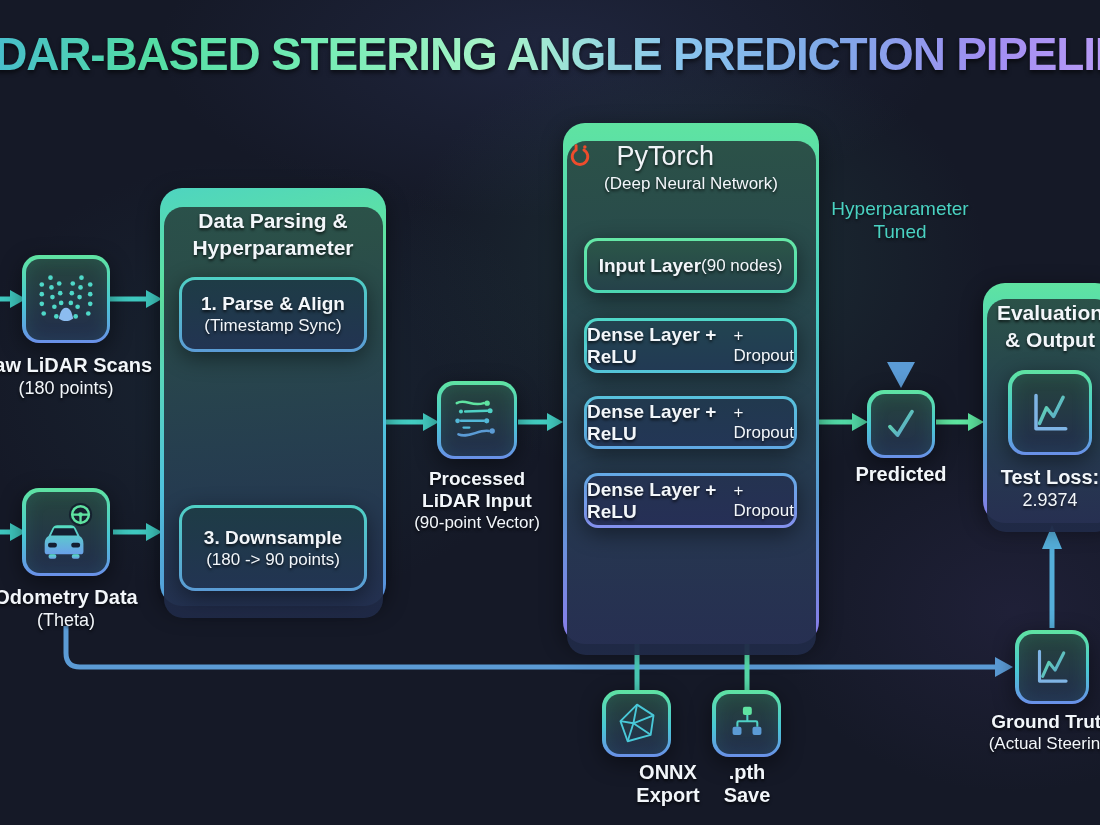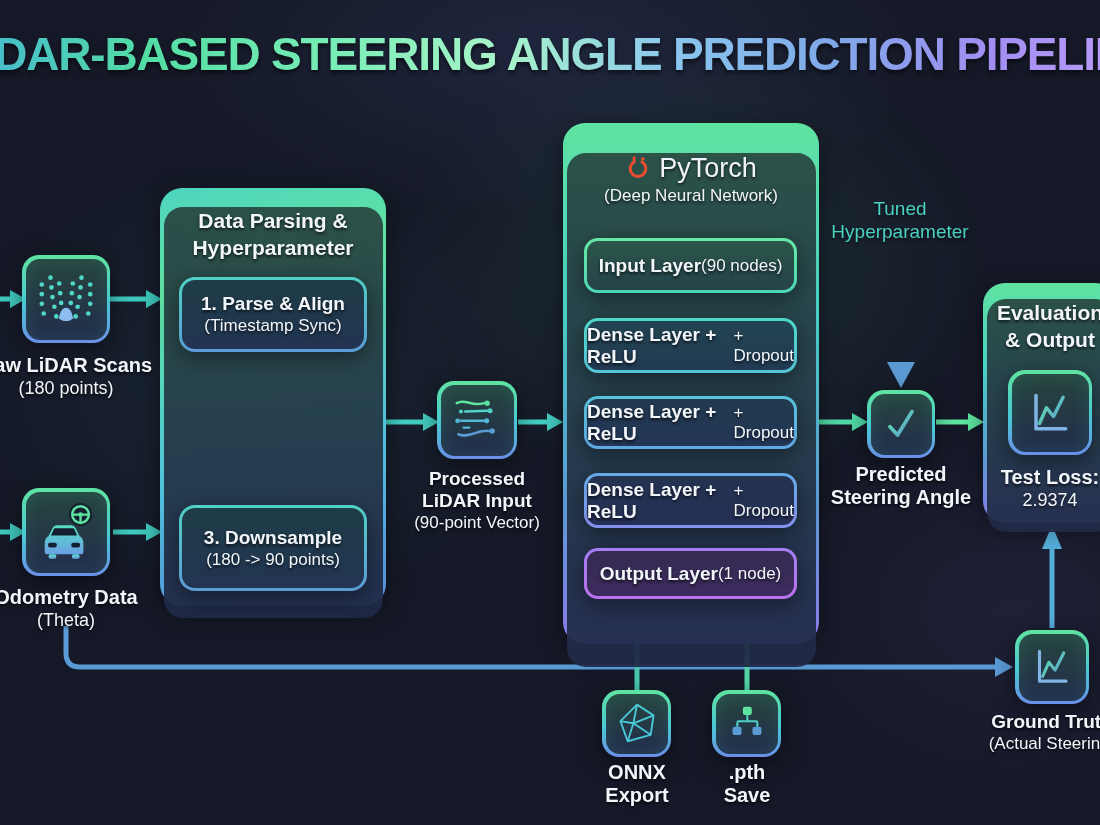--- a/index.html
+++ b/index.html
@@ -48,21 +48,21 @@
   .txt{position:absolute;text-align:center;z-index:3;text-shadow:0 2px 3px rgba(0,0,0,.7);}
   .b20{font-weight:700;font-size:20px;line-height:23px;}
   .b19{font-weight:700;font-size:19px;line-height:22px;}
   .r18{font-weight:400;font-size:18px;line-height:22px;}
   .r17{font-weight:400;font-size:17px;line-height:21px;}
   .step .l1{font-weight:700;font-size:19px;line-height:22px;text-shadow:0 2px 3px rgba(0,0,0,.7);}
   .step .l2{font-weight:400;font-size:17px;line-height:21px;text-shadow:0 2px 3px rgba(0,0,0,.7);}
   .layer .l1{font-weight:700;font-size:19px;line-height:22px;text-shadow:0 2px 3px rgba(0,0,0,.7);}
   .layer .l2{font-weight:400;font-size:17px;line-height:20px;text-shadow:0 2px 3px rgba(0,0,0,.7);}
   .ptitle{margin-top:15px;text-align:center;font-weight:700;font-size:21px;line-height:27px;text-shadow:0 2px 3px rgba(0,0,0,.7);}
-  .brandrow{display:flex;align-items:center;justify-content:center;gap:8px;margin-top:26px;}
+  .brandrow{display:flex;align-items:center;gap:24px;margin-top:14px;}
   .brand{font-size:27px;font-weight:400;color:#f0f3f7;text-shadow:0 2px 3px rgba(0,0,0,.6);}
   .netname{text-align:center;font-weight:700;font-size:23px;margin-top:3px;text-shadow:0 2px 3px rgba(0,0,0,.7);}
   .netsub{text-align:center;font-weight:400;font-size:17px;margin-top:2px;text-shadow:0 2px 3px rgba(0,0,0,.7);}
   .hyper{position:absolute;left:810px;top:197px;width:180px;text-align:center;z-index:3;
     color:#4ad2c2;font-size:19px;line-height:23px;font-weight:400;text-shadow:0 2px 3px rgba(0,0,0,.6);}
 </style>
 </head>
 <body>
 
 <div class="canvas">
@@ -290,42 +290,35 @@
       <div class="l1">Dense Layer + ReLU</div>
       <div class="l2">+ Dropout</div>
     </div>
   </div>
   <div class="gb layer bg-l3" style="left:584px;top:473px;width:213px;height:55px;">
     <div class="in fill-l3">
       <div class="l1">Dense Layer + ReLU</div>
       <div class="l2">+ Dropout</div>
     </div>
   </div>
-  <div class="gb layer bg-l4" style="left:584px;top:548px;width:213px;height:51px;">
-    <div class="in fill-l4">
-      <div class="l1">Output Layer</div>
-      <div class="l2">(1 node)</div>
-    </div>
-  </div>
 
   <div class="hyper">
+    <div>Hyperparameter</div>
     <div>Tuned</div>
-    <div>Hyperparameter</div>
   </div>
 
   <div class="gb icon-box bg-icon" style="left:867px;top:390px;width:68px;height:68px;">
     <div class="in fill-icon">
       <svg width="44" height="44" viewBox="0 0 64 64">
         <path d="M16,36 L27,48 L48,14" fill="none" stroke="url(#ck)" stroke-width="5.5" stroke-linecap="round" stroke-linejoin="round"></path>
       </svg>
     </div>
   </div>
   <div class="txt" style="left:801px;top:463px;width:200px;">
     <div class="b20">Predicted</div>
-    <div class="b20">Steering Angle</div>
   </div>
 
   <div class="gb panel bg-net" style="left:983px;top:283px;width:134px;height:240px;">
     <div class="in fill-panel">
       <div class="ptitle" style="margin-top:12px;">
         <div>Evaluation</div>
         <div>&amp; Output</div>
       </div>
     </div>
   </div>
@@ -343,21 +336,21 @@
   </div>
 
   <div class="gb icon-box bg-icon" style="left:602px;top:690px;width:69px;height:67px;">
     <div class="in fill-icon">
       <svg width="46" height="46" viewBox="0 0 64 64" fill="none" stroke="#49c8d8" stroke-width="2.6" stroke-linejoin="round">
         <polygon points="32,5 55,20 51,47 19,56 9,28"></polygon>
         <path d="M32,5 L27,31 M55,20 L27,31 M51,47 L27,31 M19,56 L27,31 M9,28 L27,31"></path>
       </svg>
     </div>
   </div>
-  <div class="txt" style="left:577px;top:761px;width:120px;">
+  <div class="txt" style="left:608px;top:761px;width:120px;">
     <div class="b20">ONNX</div>
     <div class="b20">Export</div>
   </div>
 
   <div class="gb icon-box bg-icon" style="left:712px;top:690px;width:69px;height:67px;">
     <div class="in fill-icon">
       <svg width="44" height="44" viewBox="0 0 64 64">
         <rect x="26" y="7" width="13" height="12" rx="3" fill="#5fe3a1"></rect>
         <path d="M32.5,19 V28 M18,36 V30 Q18,28 20,28 H45 Q47,28 47,30 V36" fill="none" stroke="#4fd1c5" stroke-width="3"></path>
         <rect x="11" y="36" width="13" height="12" rx="3" fill="#5b9bd5"></rect>

